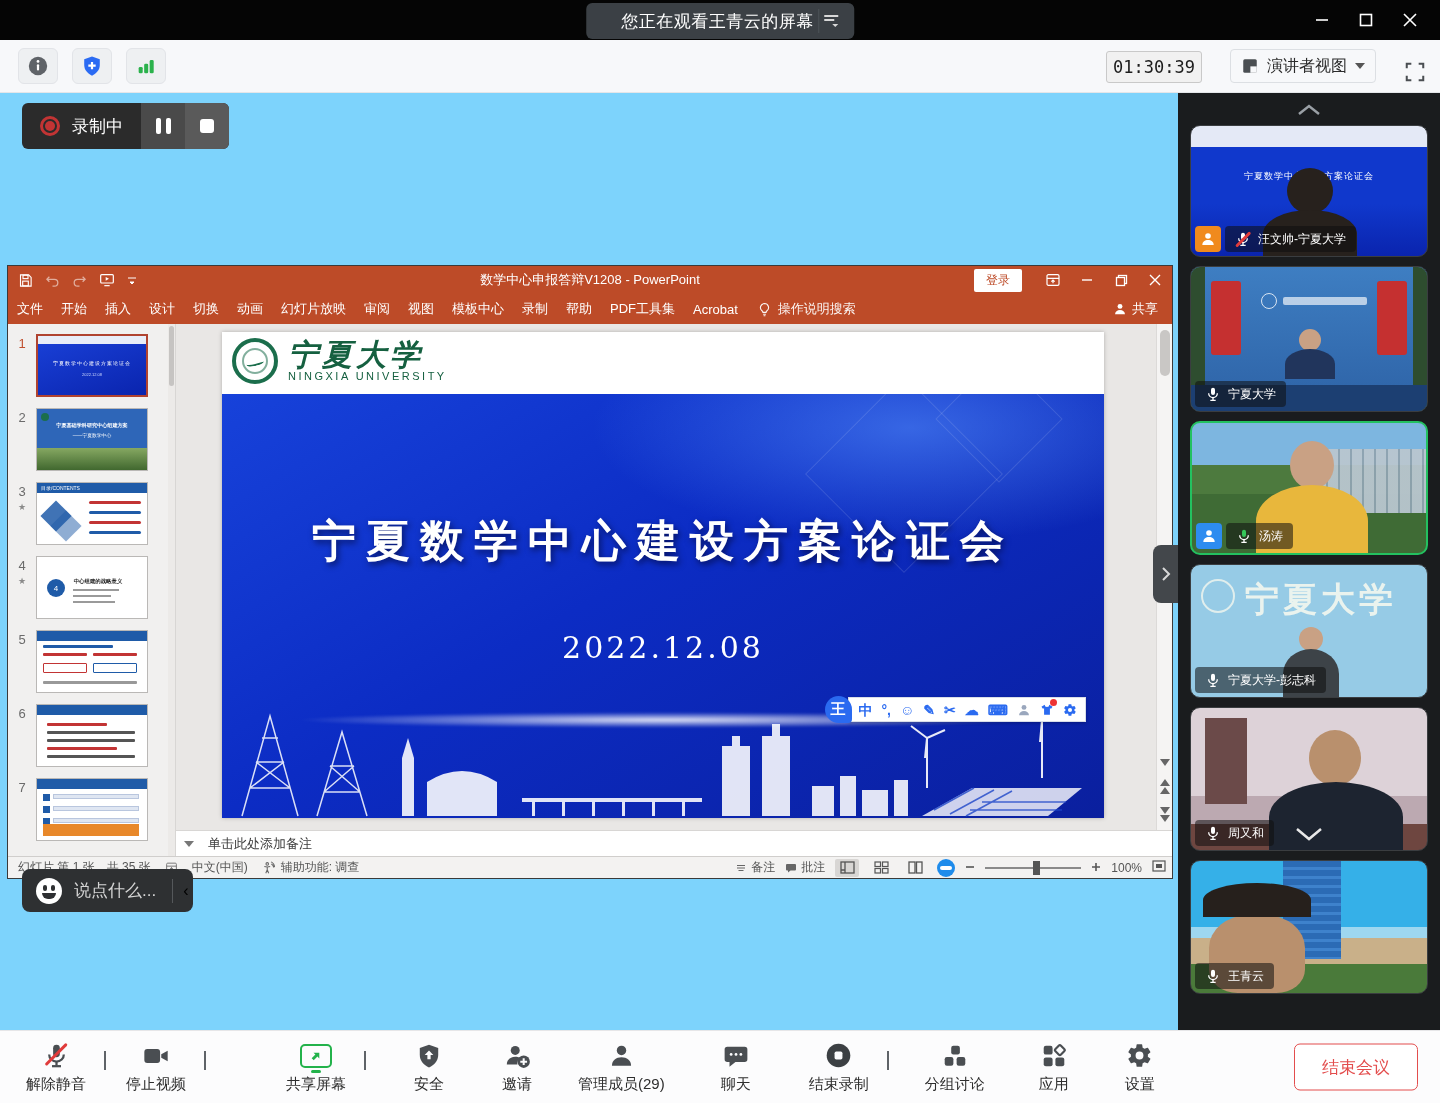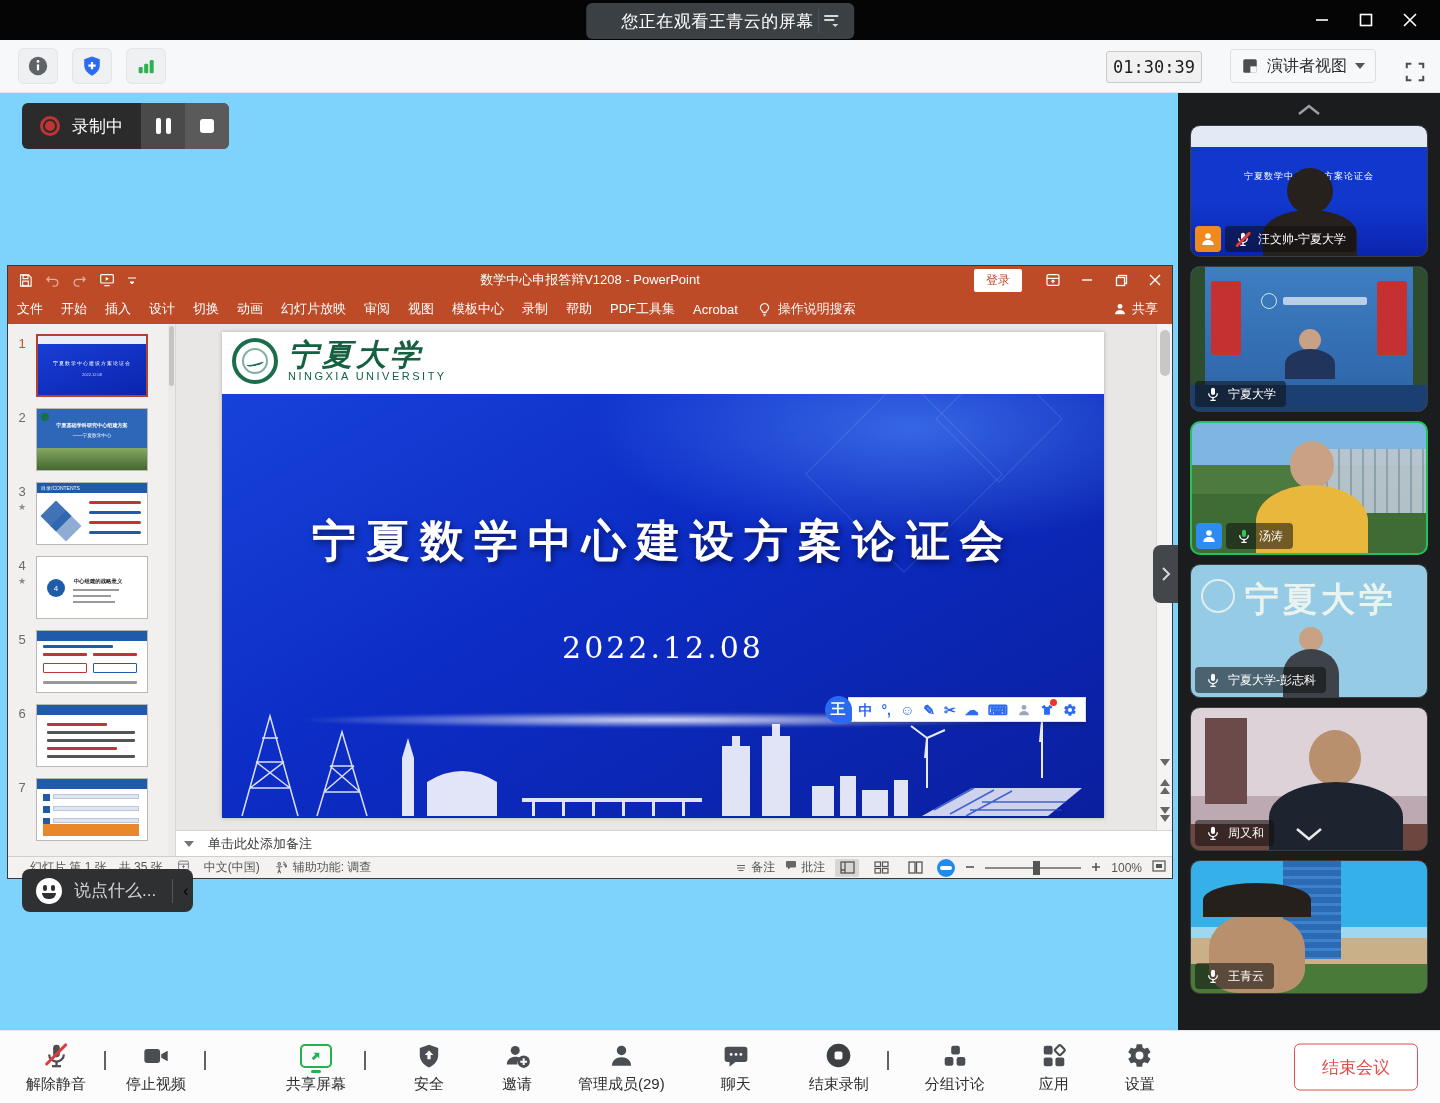--- a/index.html
+++ b/index.html
@@ -135,21 +135,21 @@
   .tri.down{border-top:7px solid #666}
   .dbl{position:absolute;left:3px;display:flex;flex-direction:column;gap:1px}
   .dbl .tri{position:static}
   .tri.up{border-bottom:7px solid #666}
 
   .notes{height:26px;background:#fff;border-top:1px solid #d8d6d4;display:flex;align-items:center;position:relative}
   .notes-collapse{width:26px;display:flex;justify-content:center}
   .notes-text{color:#3c3c3c;font-size:13px;margin-left:6px}
 
   .ppt-status{height:22px;background:#f3f2f1;border-top:1px solid #d0cecc;display:flex;align-items:center;font-size:12px;color:#555;position:relative}
-  .ppt-status .lft{display:flex;align-items:flex-start;gap:14px;padding-left:22px}
+  .ppt-status .lft{display:flex;align-items:center;gap:14px;padding-left:10px}
   .ppt-status .rgt{position:absolute;right:6px;display:flex;align-items:center;gap:10px}
   .view-ic{width:24px;height:18px;display:flex;align-items:center;justify-content:center;border-radius:2px}
   .view-ic.active{background:#d8d6d4}
   .zoom-track{width:96px;height:2px;background:#8a8a8a;position:relative}
   .zoom-thumb{position:absolute;left:48px;top:-6px;width:7px;height:14px;background:#555}
   .blue-dot-ic{width:18px;height:18px;border-radius:50%;background:#1f8ceb;position:relative}
   .blue-dot-ic i{position:absolute;left:3px;right:3px;top:7px;height:4px;background:#fff;border-radius:2px}
 
   
   .sidebar{width:262px;background:#1a1c1e;position:relative;padding-top:10px}
@@ -693,21 +693,21 @@
               <span>辅助功能: 调查</span>
             </span>
           </div>
           <div class="rgt">
             <span style="display:flex;align-items:center;gap:4px">
               <svg width="12" height="12" viewBox="0 0 24 24" color="#666">
                   <use href="#i-note-lines"></use>
                 </svg>
               <span>备注</span>
             </span>
-            <span style="display:flex;align-items:flex-start;gap:4px">
+            <span style="display:flex;align-items:center;gap:4px">
               <svg width="12" height="12" viewBox="0 0 24 24" fill="#666">
                   <use href="#i-bubble"></use>
                 </svg>
               <span>批注</span>
             </span>
             <span class="view-ic active">
                 <svg width="15" height="13">
                   <rect x="1" y="1" width="13" height="11" fill="none" stroke="#555" stroke-width="1.3"></rect>
                   <path d="M5 1v11M1 9h4" stroke="#555" stroke-width="1.3"></path>
                 </svg>

